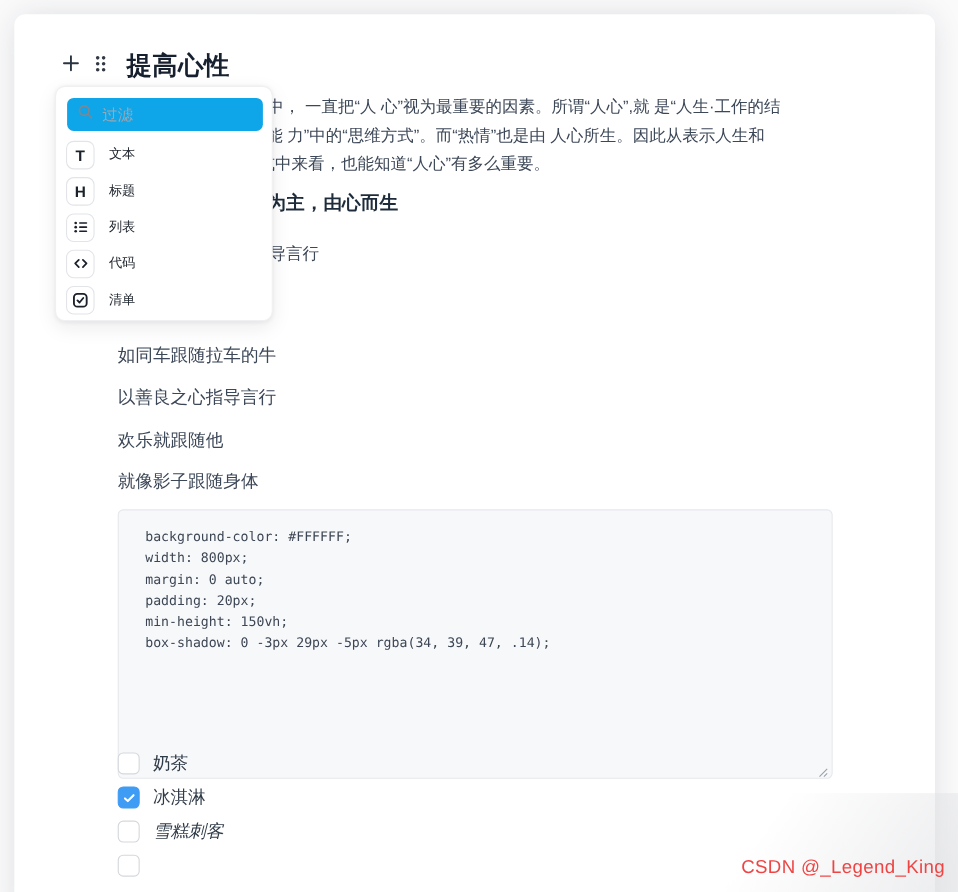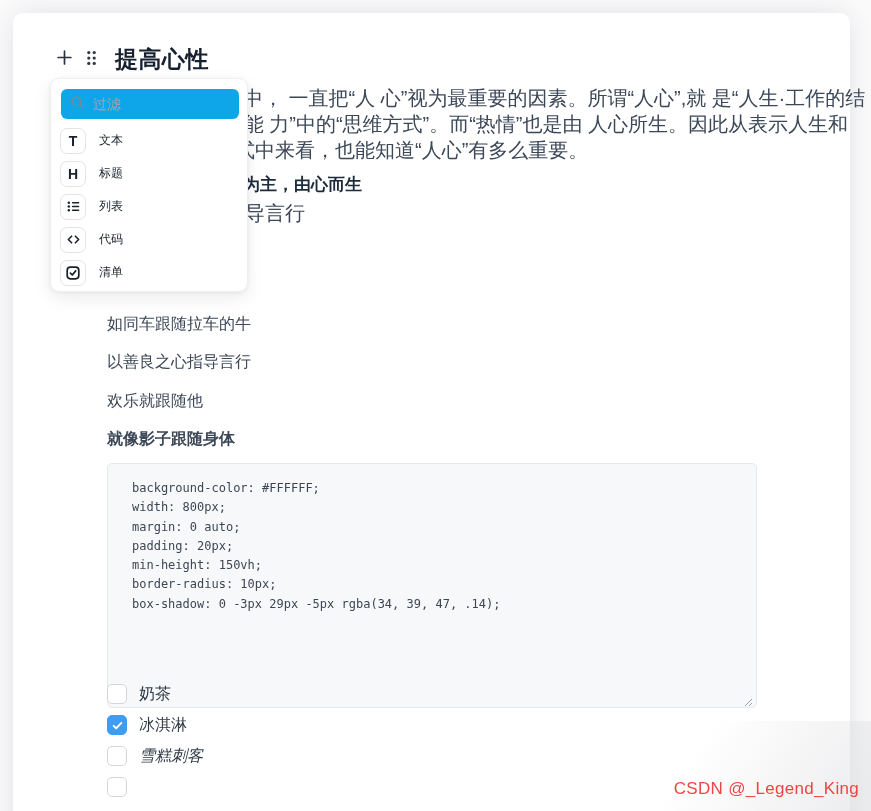--- a/index.html
+++ b/index.html
@@ -16,21 +16,21 @@
     box-shadow:0 0 29px -5px rgba(34,39,47,.16);
   }
   
   .title-row { position:absolute; left:53px; top:44px; height:30px; display:flex; align-items:center; z-index:2; }
   .blk-btn { width:22px; height:22px; border:none; background:transparent; display:flex; align-items:center; justify-content:center; cursor:pointer; }
   .drag-btn { margin-left:5px; }
   .page-title {
     margin-left:13px; font-size:23px; font-weight:700; color:#16202e; letter-spacing:.5px;
   }
   
-  .frag { position:absolute; white-space:nowrap; font-size:20px; line-height:20px; color:#3c4757; z-index:1; }
+  .frag { position:absolute; white-space:nowrap; font-size:15px; line-height:20px; color:#3c4757; z-index:1; }
   .frag-bold { font-weight:700; font-size:17px; color:#1d2b3a; }
   
   .menu {
     position:absolute; left:50px; top:78px; width:198px; height:214px;
     background:#ffffff; border:1px solid #f0f0f2; border-radius:9px;
     box-shadow:0 6px 18px rgba(20,25,35,.08), 0 1px 4px rgba(20,25,35,.06);
     z-index:10;
   }
   .menu-search {
     position:absolute; left:10px; top:10px; width:178px; height:30px;
@@ -107,21 +107,21 @@
       </svg>
     </span>
   </button>
   <h1 class="page-title">提高心性</h1>
 </div>
 
 <div class="frag" style="left:243px; top:88px;">中， 一直把“人 心”视为最重要的因素。所谓“人心”,就 是“人生·工作的结</div>
 <div class="frag" style="left:237px; top:114px;">“能 力”中的“思维方式”。而“热情”也是由 人心所生。因此从表示人生和</div>
 <div class="frag" style="left:235px; top:140px;">式中来看，也能知道“人心”有多么重要。</div>
 <div class="frag frag-bold" style="left:243px; top:175px;">为主，由心而生</div>
-<div class="frag" style="left:245px; top:203px;">导言行</div>
+<div class="frag" style="left:245px; top:221px;">导言行</div>
 
 <div class="menu">
   <div class="menu-search">
     <span>
       <svg width="15" height="15" viewBox="0 0 16 16">
           <circle cx="7" cy="7" r="4.6" stroke="#82868e" stroke-width="1.5" fill="none"></circle>
           <path d="M10.5 10.5 L14 14" stroke="#82868e" stroke-width="1.5" stroke-linecap="round"></path>
         </svg>
     </span>
     <input type="text" placeholder="过滤" style="">
@@ -171,29 +171,28 @@
       </span>
       <span class="mi-label">清单</span>
     </div>
 
   </div>
 </div>
 
 <div class="para" style="top:314px;">如同车跟随拉车的牛</div>
 <div class="para" style="top:352px;">以善良之心指导言行</div>
 <div class="para" style="top:391px;">欢乐就跟随他</div>
-<div class="para" style="top:429px;font-weight:bold;">就像影子跟随身体</div>
+<div class="para" style="top:429px;">就像影子跟随身体</div>
 
 <div class="code-block">
   <div>background-color: #FFFFFF;</div>
   <div>width: 800px;</div>
   <div>margin: 0 auto;</div>
   <div>padding: 20px;</div>
   <div>min-height: 150vh;</div>
-  <div>border-radius: 10px;</div>
   <div>box-shadow: 0 -3px 29px -5px rgba(34, 39, 47, .14);</div>
   <span class="resize-grip">
     <svg width="10" height="10" viewBox="0 0 10 10">
         <path d="M2 9 L9 2 M6 9 L9 6" stroke="#9aa0a8" stroke-width="1" fill="none"></path>
       </svg>
   </span>
 </div>
 
 <div class="check-row" style="top:683px;">
   <span class="checkbox"></span>

